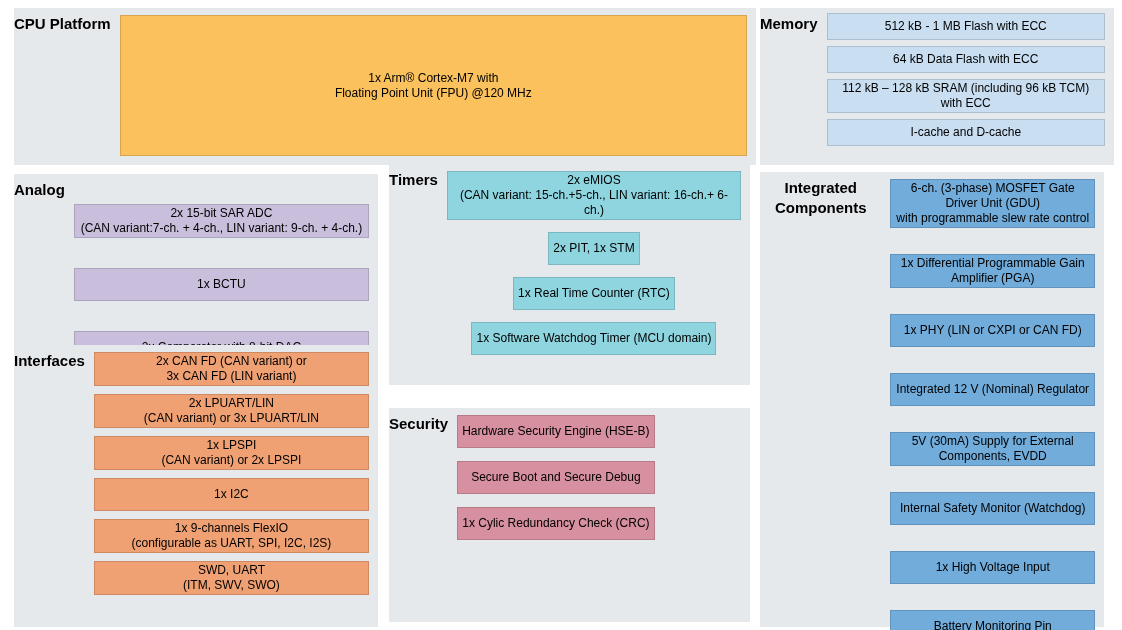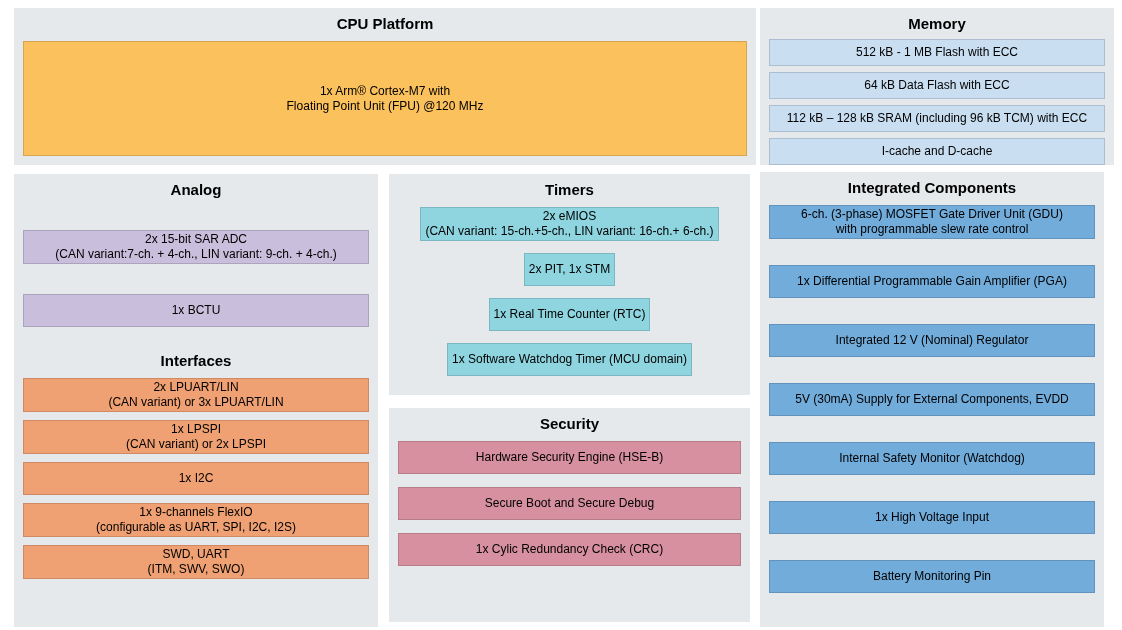--- a/index.html
+++ b/index.html
@@ -9,21 +9,21 @@
     width: 1122px;
     height: 630px;
     font-family: "Liberation Sans", sans-serif;
     color: #000;
     overflow: hidden;
   }
   .panel {
     position: absolute;
     background: var(--c-panelBg, #e5e9ec);
     display: flex;
-    flex-direction: column;
+    flex-direction: row;
   }
   .panel-title {
     font-size: 15px;
     font-weight: bold;
     text-align: center;
     padding-top: 6px;
     line-height: 20px;
     color: #000;
   }
   .rows {
@@ -44,21 +44,21 @@
     border: 1px solid rgba(0,0,0,0.14);
     padding: 1px 4px;
     flex: 0 0 auto;
   }
   .l { display: block; }
 
   
   .panel-cpu        { left: 14px;  top: 8px;   width: 742px; height: 157px; }
   .panel-memory     { left: 760px; top: 8px;   width: 354px; height: 157px; }
   .panel-analog     { left: 14px;  top: 174px; width: 364px; height: 210px; }
-  .panel-timers     { left: 389px; top: 174px; width: 361px; height: 221px; }
+  .panel-timers     { left: 389px; top: 164px; width: 361px; height: 221px; }
   .panel-integrated { left: 760px; top: 172px; width: 344px; height: 455px; }
   .panel-interfaces { left: 14px;  top: 345px; width: 364px; height: 282px; }
   .panel-security   { left: 389px; top: 408px; width: 361px; height: 214px; }
 
   
   .panel-cpu .row        { background: var(--c-cpu); }
   .panel-memory .row     { background: var(--c-memory); }
   .panel-analog .row     { background: var(--c-analog); margin-top: 23px; }
   .panel-timers .row     { background: var(--c-timers); }
   .panel-integrated .row { background: var(--c-integrated); }
@@ -146,20 +146,23 @@
   <h2 class="panel-title">Integrated Components</h2>
   <div class="rows">
     <div class="row">
       <span class="l">6-ch. (3-phase) MOSFET Gate Driver Unit (GDU)</span>
       <span class="l">with programmable slew rate control</span>
     </div>
     <div class="row">
       <span class="l">1x Differential Programmable Gain Amplifier (PGA)</span>
     </div>
     <div class="row">
+      <span class="l">1x PHY (LIN or CXPI or CAN FD)</span>
+    </div>
+    <div class="row">
       <span class="l">Integrated 12 V (Nominal) Regulator</span>
     </div>
     <div class="row">
       <span class="l">5V (30mA) Supply for External Components, EVDD</span>
     </div>
     <div class="row">
       <span class="l">Internal Safety Monitor (Watchdog)</span>
     </div>
     <div class="row">
       <span class="l">1x High Voltage Input</span>
@@ -167,20 +170,24 @@
     <div class="row">
       <span class="l">Battery Monitoring Pin</span>
     </div>
   </div>
 </section>
 
 <section class="panel panel-interfaces">
   <h2 class="panel-title">Interfaces</h2>
   <div class="rows">
     <div class="row">
+      <span class="l">2x CAN FD (CAN variant) or</span>
+      <span class="l">3x CAN FD (LIN variant)</span>
+    </div>
+    <div class="row">
       <span class="l">2x LPUART/LIN</span>
       <span class="l">(CAN variant) or 3x LPUART/LIN</span>
     </div>
     <div class="row">
       <span class="l">1x LPSPI</span>
       <span class="l">(CAN variant) or 2x LPSPI</span>
     </div>
     <div class="row">
       <span class="l">1x I2C</span>
     </div>

